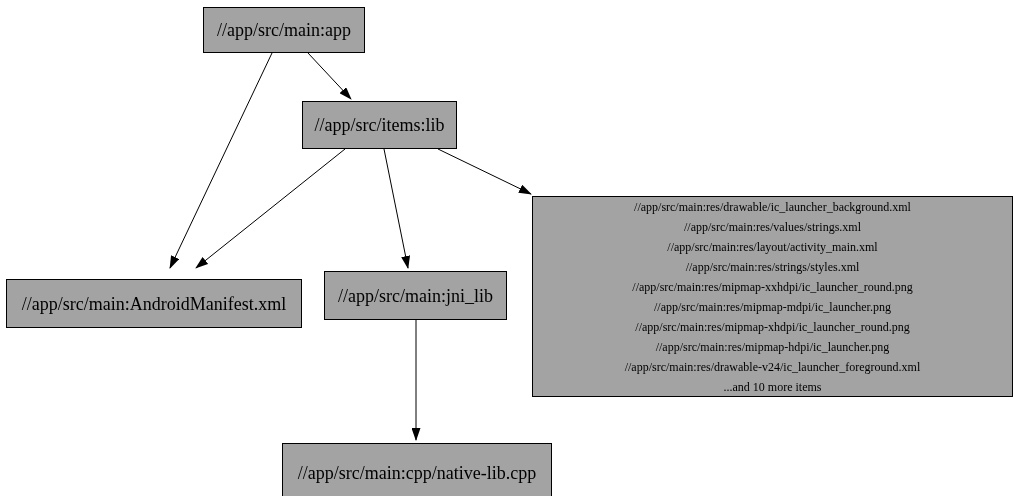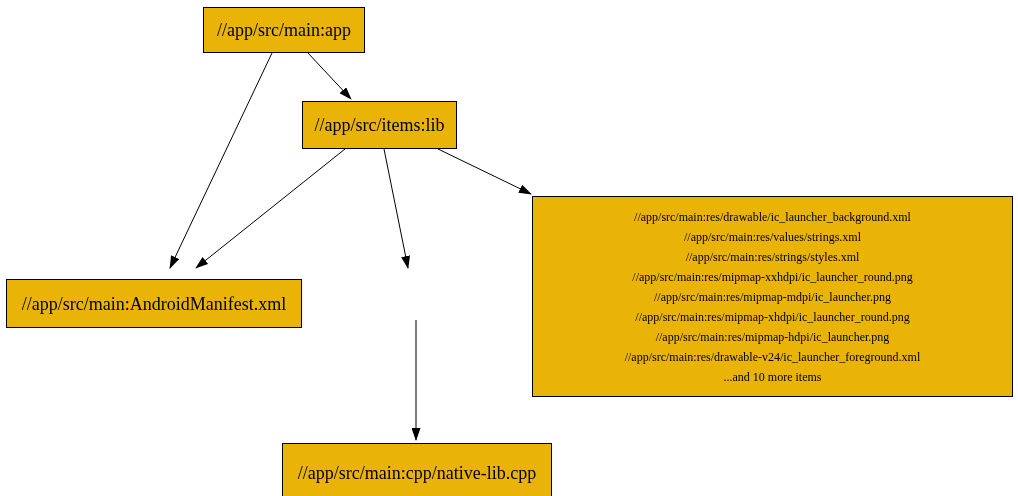--- a/index.html
+++ b/index.html
@@ -19,21 +19,21 @@
   .edges-layer {
     position: absolute;
     left: 0;
     top: 0;
     z-index: 0;
   }
   .node {
     position: absolute;
     box-sizing: border-box;
     border: 1px solid #000000;
-    background: #eab308;
+    background: #a3a3a3;
     display: flex;
     align-items: center;
     justify-content: center;
     text-align: center;
     font-size: 18px;
     line-height: 20px;
     z-index: 1;
     white-space: nowrap;
   }
   .node-app      { left: 203px; top: 7px;   width: 162px; height: 46px; }
@@ -73,24 +73,28 @@
   </div>
 
   <div class="node node-lib">
     <span>//app/src/items:lib</span>
   </div>
 
   <div class="node node-manifest">
     <span>//app/src/main:AndroidManifest.xml</span>
   </div>
 
+  <div class="node node-jni">
+    <span>//app/src/main:jni_lib</span>
+  </div>
 
   <div class="node node-res">
     <span class="res-line">//app/src/main:res/drawable/ic_launcher_background.xml</span>
     <span class="res-line">//app/src/main:res/values/strings.xml</span>
+    <span class="res-line">//app/src/main:res/layout/activity_main.xml</span>
     <span class="res-line">//app/src/main:res/strings/styles.xml</span>
     <span class="res-line">//app/src/main:res/mipmap-xxhdpi/ic_launcher_round.png</span>
     <span class="res-line">//app/src/main:res/mipmap-mdpi/ic_launcher.png</span>
     <span class="res-line">//app/src/main:res/mipmap-xhdpi/ic_launcher_round.png</span>
     <span class="res-line">//app/src/main:res/mipmap-hdpi/ic_launcher.png</span>
     <span class="res-line">//app/src/main:res/drawable-v24/ic_launcher_foreground.xml</span>
     <span class="res-line">...and 10 more items</span>
   </div>
 
   <div class="node node-native">

